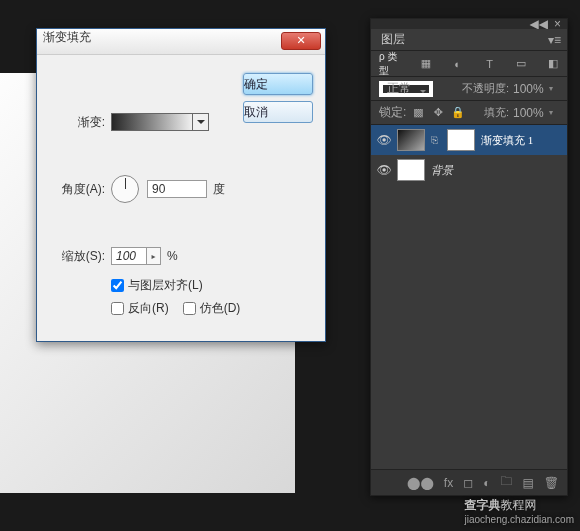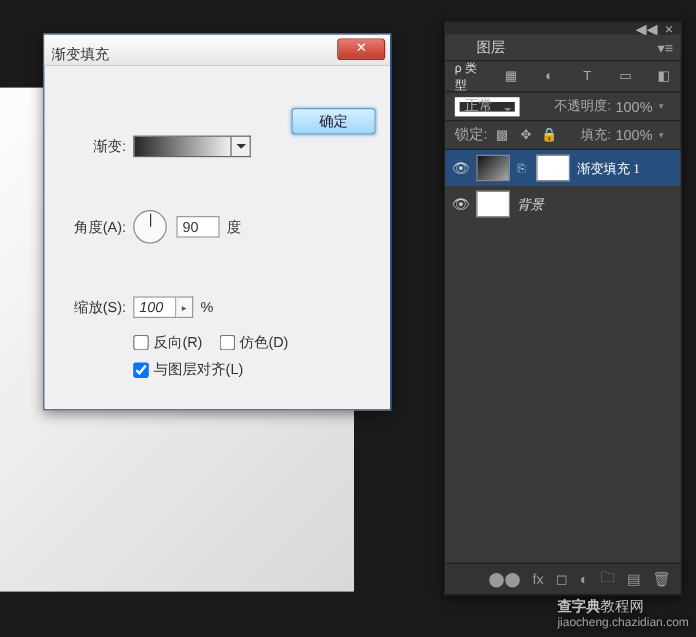--- a/index.html
+++ b/index.html
@@ -1,54 +1,54 @@
 <!DOCTYPE html>
 <html><head>
 <meta charset="utf-8">
 <style>
 * { box-sizing: border-box; margin: 0; padding: 0; font-family: "Microsoft YaHei", SimSun, sans-serif; font-size: 12px; }
 body { width: 580px; height: 531px; background: #1a1a1a; position: relative; overflow: hidden; }
 
 .canvas { position: absolute; left: 0; top: 73px; width: 295px; height: 420px; background: linear-gradient(135deg, #fdfdfd, #d8d8d8); }
 
 .dialog { position: absolute; left: 36px; top: 28px; width: 290px; background: #f0f0f0; border: 1px solid #2f5a8a; box-shadow: 0 3px 10px rgba(0,0,0,.45); }
-.titlebar { height: 26px; background: linear-gradient(#fdfdfd, #e6e6e6); display: flex; align-items: flex-end; padding: 0 6px; position: relative; border-bottom: 1px solid #ccc; }
+.titlebar { height: 26px; background: linear-gradient(#fdfdfd, #e6e6e6); display: flex; align-items: flex-start; padding: 0 6px; position: relative; border-bottom: 1px solid #ccc; }
 .titlebar span { color: #333; }
 .close-btn { position: absolute; right: 4px; top: 3px; width: 40px; height: 18px; background: linear-gradient(#e67a6f, #c83a2a); border: 1px solid #a02a1f; border-radius: 3px; color: #fff; text-align: center; line-height: 14px; font-size: 11px; }
 
 .dlg-body { padding: 14px 10px 18px 10px; }
 .row { display: flex; align-items: center; margin-bottom: 12px; margin-top: 44px; }
 .lbl { width: 58px; text-align: right; color: #333; margin-right: 6px; }
 .grad-swatch { width: 82px; height: 18px; border: 1px solid #666; background: linear-gradient(90deg, #262626, #f0f0f0); }
 .grad-arrow { width: 16px; height: 18px; border: 1px solid #666; border-left: none; display: flex; align-items: center; justify-content: center; }
 .grad-arrow::after { content: ""; border: 4px solid transparent; border-top-color: #333; margin-top: 4px; }
 
 .select { width: 52px; height: 18px; border: 1px solid #999; background: #fff; display: flex; align-items: center; padding: 0 4px; position: relative; }
 .select::after { content: ""; position: absolute; right: 4px; border: 4px solid transparent; border-top-color: #333; top: 6px; }
 
 .angle-dial { width: 28px; height: 28px; border: 1px solid #888; border-radius: 50%; background: #fafafa; position: relative; margin-right: 8px; }
 .angle-dial::after { content: ""; position: absolute; left: 50%; top: 2px; width: 1px; height: 11px; background: #333; }
 
-.num-input { width: 36px; height: 18px; border: 1px solid #999; background: #fff; padding: 0 4px; color: #333; }
+.num-input { width: 60px; height: 18px; border: 1px solid #999; background: #fff; padding: 0 4px; color: #333; }
 .small-input { width: 36px; font-style: italic; }
 .stepper { width: 14px; height: 18px; border: 1px solid #999; border-left: none; background: #f7f7f7; display: flex; align-items: center; justify-content: center; font-size: 8px; color: #555; }
 .unit { margin-left: 6px; color: #333; }
 
 .checks { margin-left: 64px; margin-bottom: 6px; display: flex; gap: 14px; }
 .chk { display: flex; align-items: center; gap: 4px; color: #333; }
 .chk input { width: 13px; height: 13px; }
 
 .btn-col { position: absolute; right: 12px; top: 44px; display: flex; flex-direction: column; gap: 6px; }
-.ps-btn { width: 70px; height: 22px; border: 1px solid #6a9bc8; border-radius: 3px; text-align: center; line-height: 20px; color: #223; margin-top: 17px; }
+.ps-btn { width: 70px; height: 22px; border: 1px solid #6a9bc8; border-radius: 3px; line-height: 20px; color: #223; }
 .ps-btn.primary { background: linear-gradient(#d6f0ff, #9fd7f7); box-shadow: 0 0 3px #5aa7e0; }
 .ps-btn.secondary { background: linear-gradient(#f4f9fd, #d9e8f4); }
 
 .panel { position: absolute; right: 12px; top: 18px; width: 198px; height: 478px; background: #3a3a3a; border: 1px solid #222; box-shadow: 0 2px 8px rgba(0,0,0,.6); display: flex; flex-direction: column; }
 .panel-top { height: 10px; background: #2b2b2b; display: flex; justify-content: flex-end; align-items: center; padding: 0 6px; gap: 6px; color: #aaa; font-size: 9px; }
-.panel-tab { height: 22px; background: #3a3a3a; display: flex; align-items: center; padding: 0 26px; color: #ccc; border-bottom: 1px solid #222; position: relative; }
+.panel-tab { height: 22px; background: #3a3a3a; display: flex; align-items: center; padding: 0 10px; color: #ccc; border-bottom: 1px solid #222; position: relative; }
 .panel-menu { position: absolute; right: 6px; color: #aaa; }
 
 .icon-row { height: 26px; display: flex; align-items: center; gap: 20px; padding: 0 8px; border-bottom: 1px solid #222; }
 .mini-ico { width: 16px; height: 14px; color: #aaa; display: flex; align-items: center; justify-content: center; font-size: 11px; }
 .mini-ico.active { color: #e0e0e0; }
 
 .opts-row { height: 24px; display: flex; align-items: center; padding: 0 8px; gap: 4px; border-bottom: 1px solid #222; color: #aaa; }
 .blend { width: 54px; height: 16px; background: #2e2e2e; border: 4px solid #ffffff; display: flex; align-items: center; padding: 0 4px; position: relative; }
 .blend::after { content: ""; position: absolute; right: 3px; border: 3px solid transparent; border-top-color: #888; top: 5px; }
 .opacity-lbl { margin-left: auto; font-size: 11px; }
@@ -154,36 +154,37 @@
       <span class="unit">度</span>
     </div>
     <div class="row">
       <span class="lbl">缩放(S):</span>
       <input class="num-input small-input" value="100" style="">
       <div class="stepper">▸</div>
       <span class="unit">%</span>
     </div>
     <div class="checks">
       <label class="chk">
+        <input type="checkbox" checked="" style="">
+        <span>与图层对齐(L)</span>
+      </label>
+    </div>
+    <div class="checks">
+      <label class="chk">
         <input type="checkbox" style="">
         <span>反向(R)</span>
       </label>
       <label class="chk">
         <input type="checkbox" style="">
         <span>仿色(D)</span>
       </label>
     </div>
-    <div class="checks">
-      <label class="chk">
-        <input type="checkbox" checked="" style="">
-        <span>与图层对齐(L)</span>
-      </label>
-    </div>
   </div>
   <div class="btn-col">
     <div class="ps-btn primary">确定</div>
+    <div class="ps-btn secondary">取消</div>
   </div>
 </div>
 
 <div class="watermark">
   <span>查字典</span><span style="font-weight:normal">教程网</span>
   <small>jiaocheng.chazidian.com</small>
 </div>
 
 </body></html>

